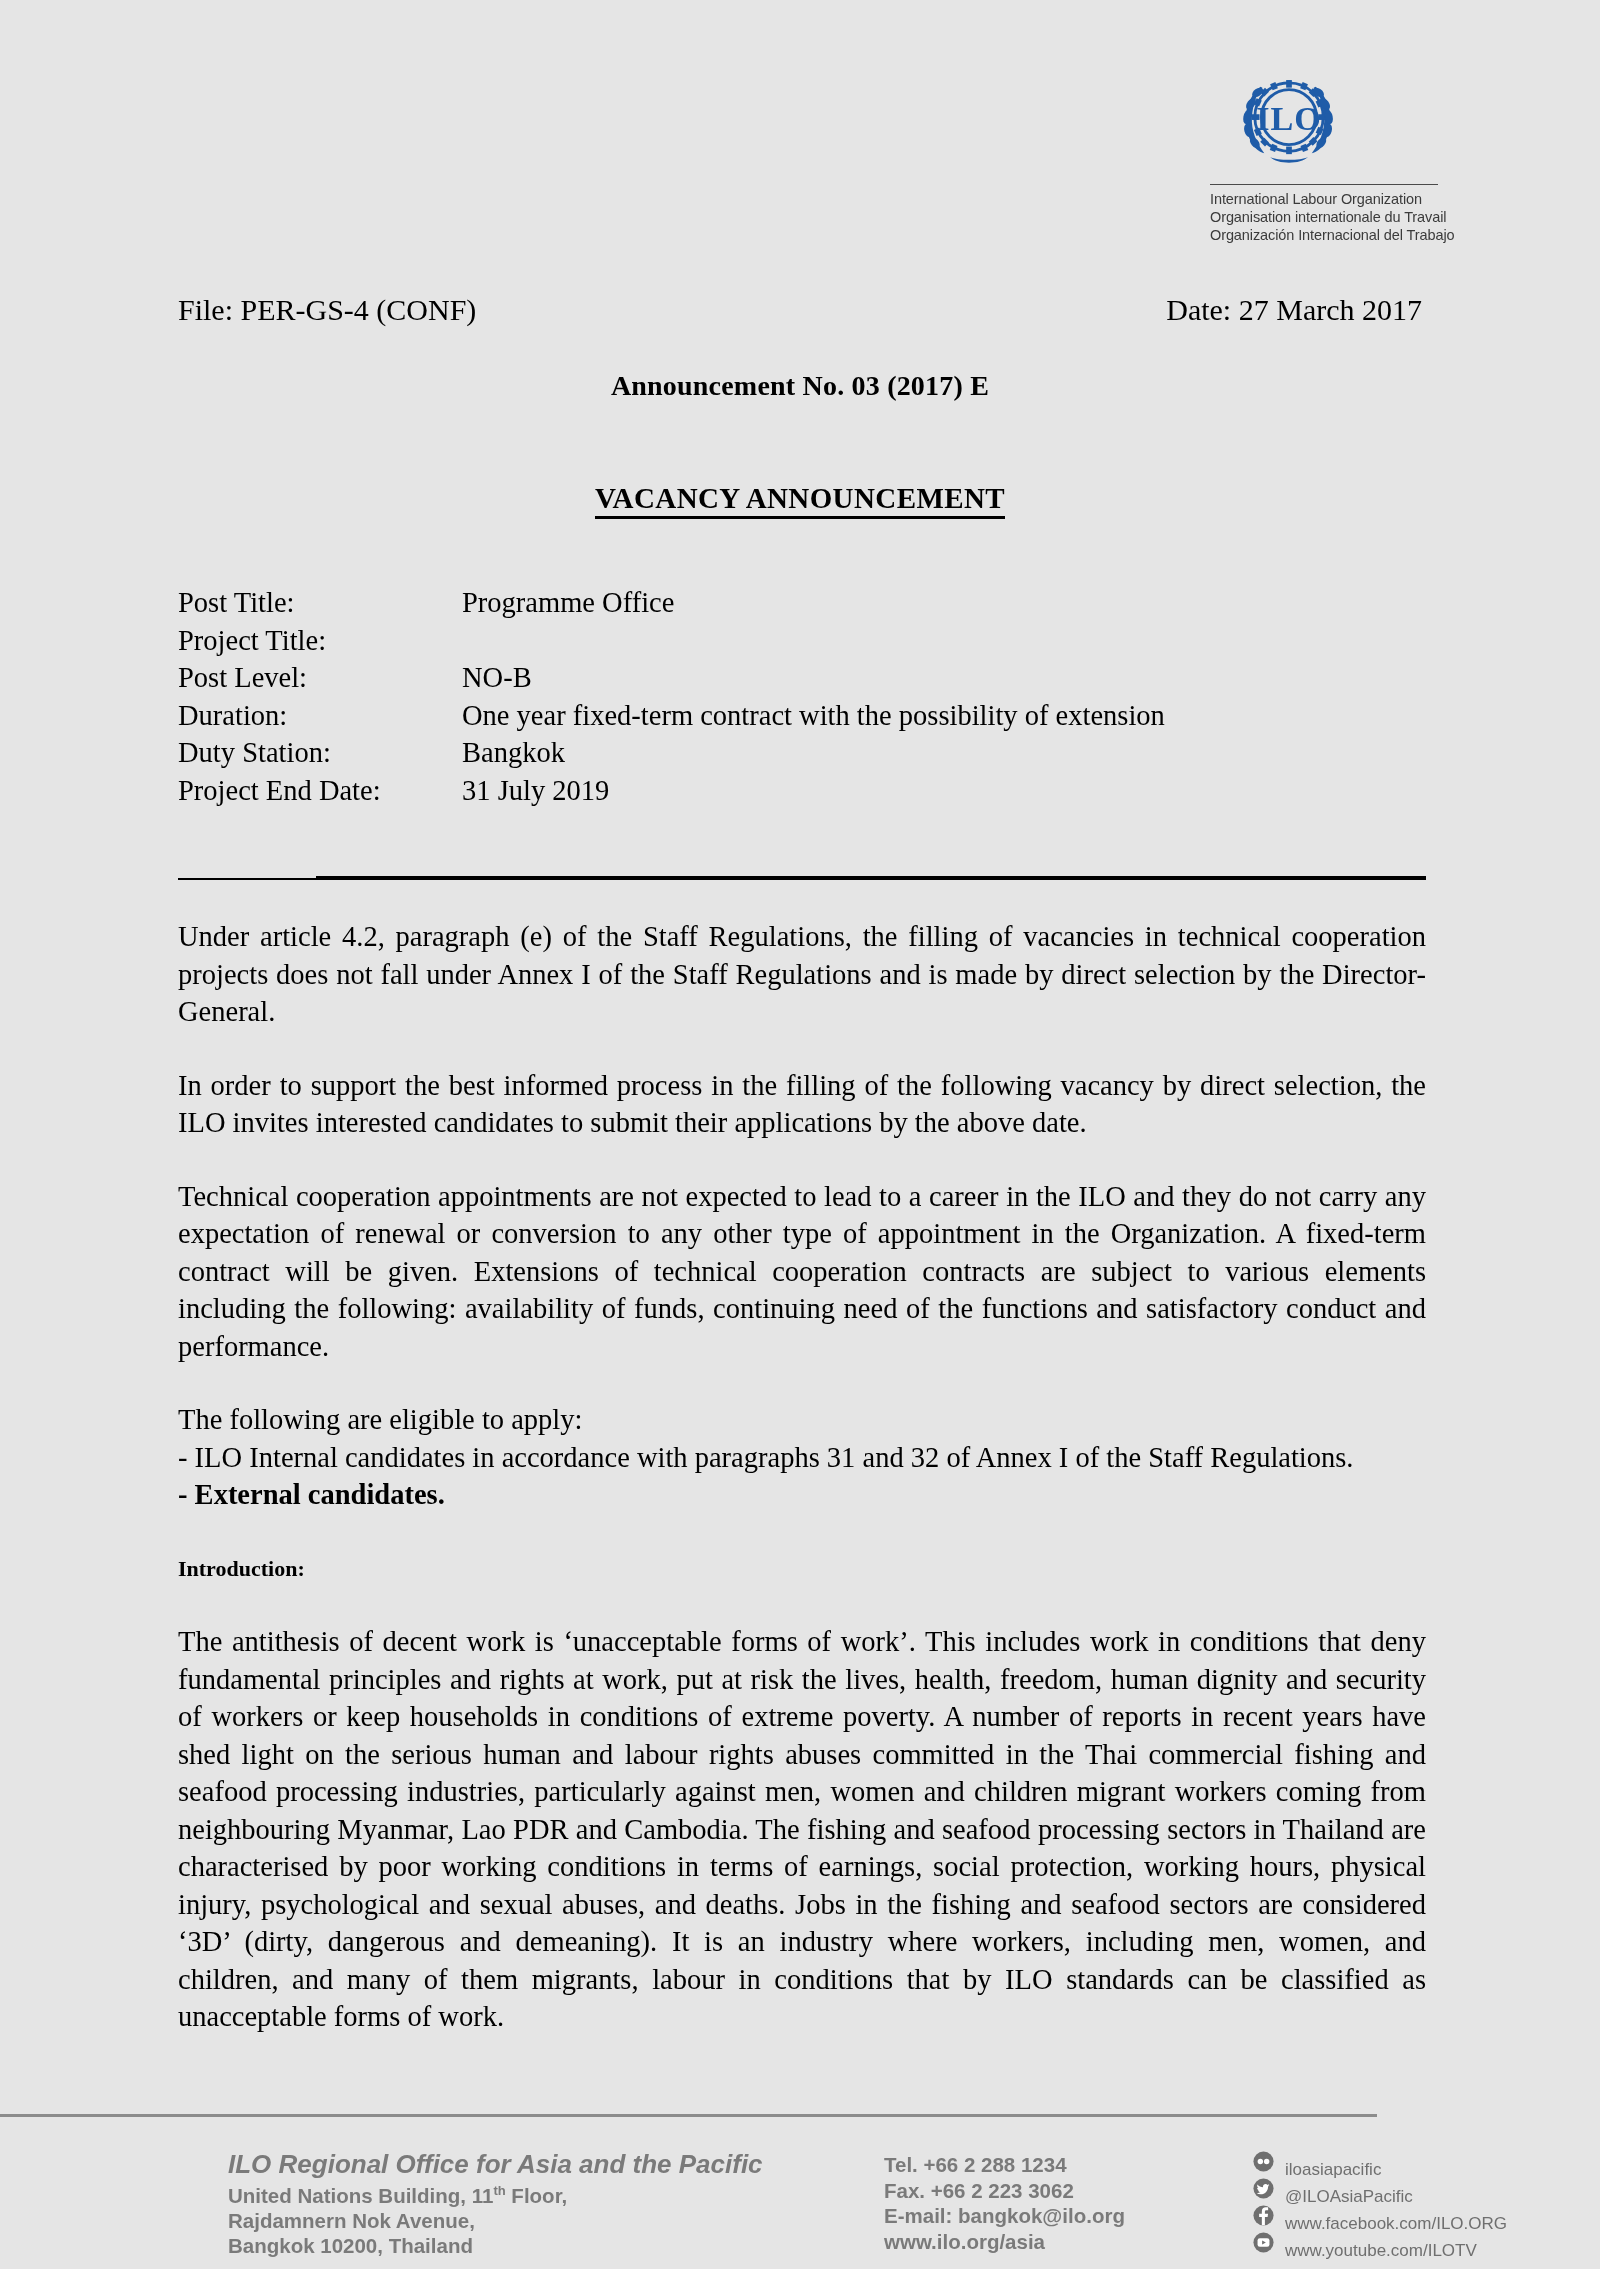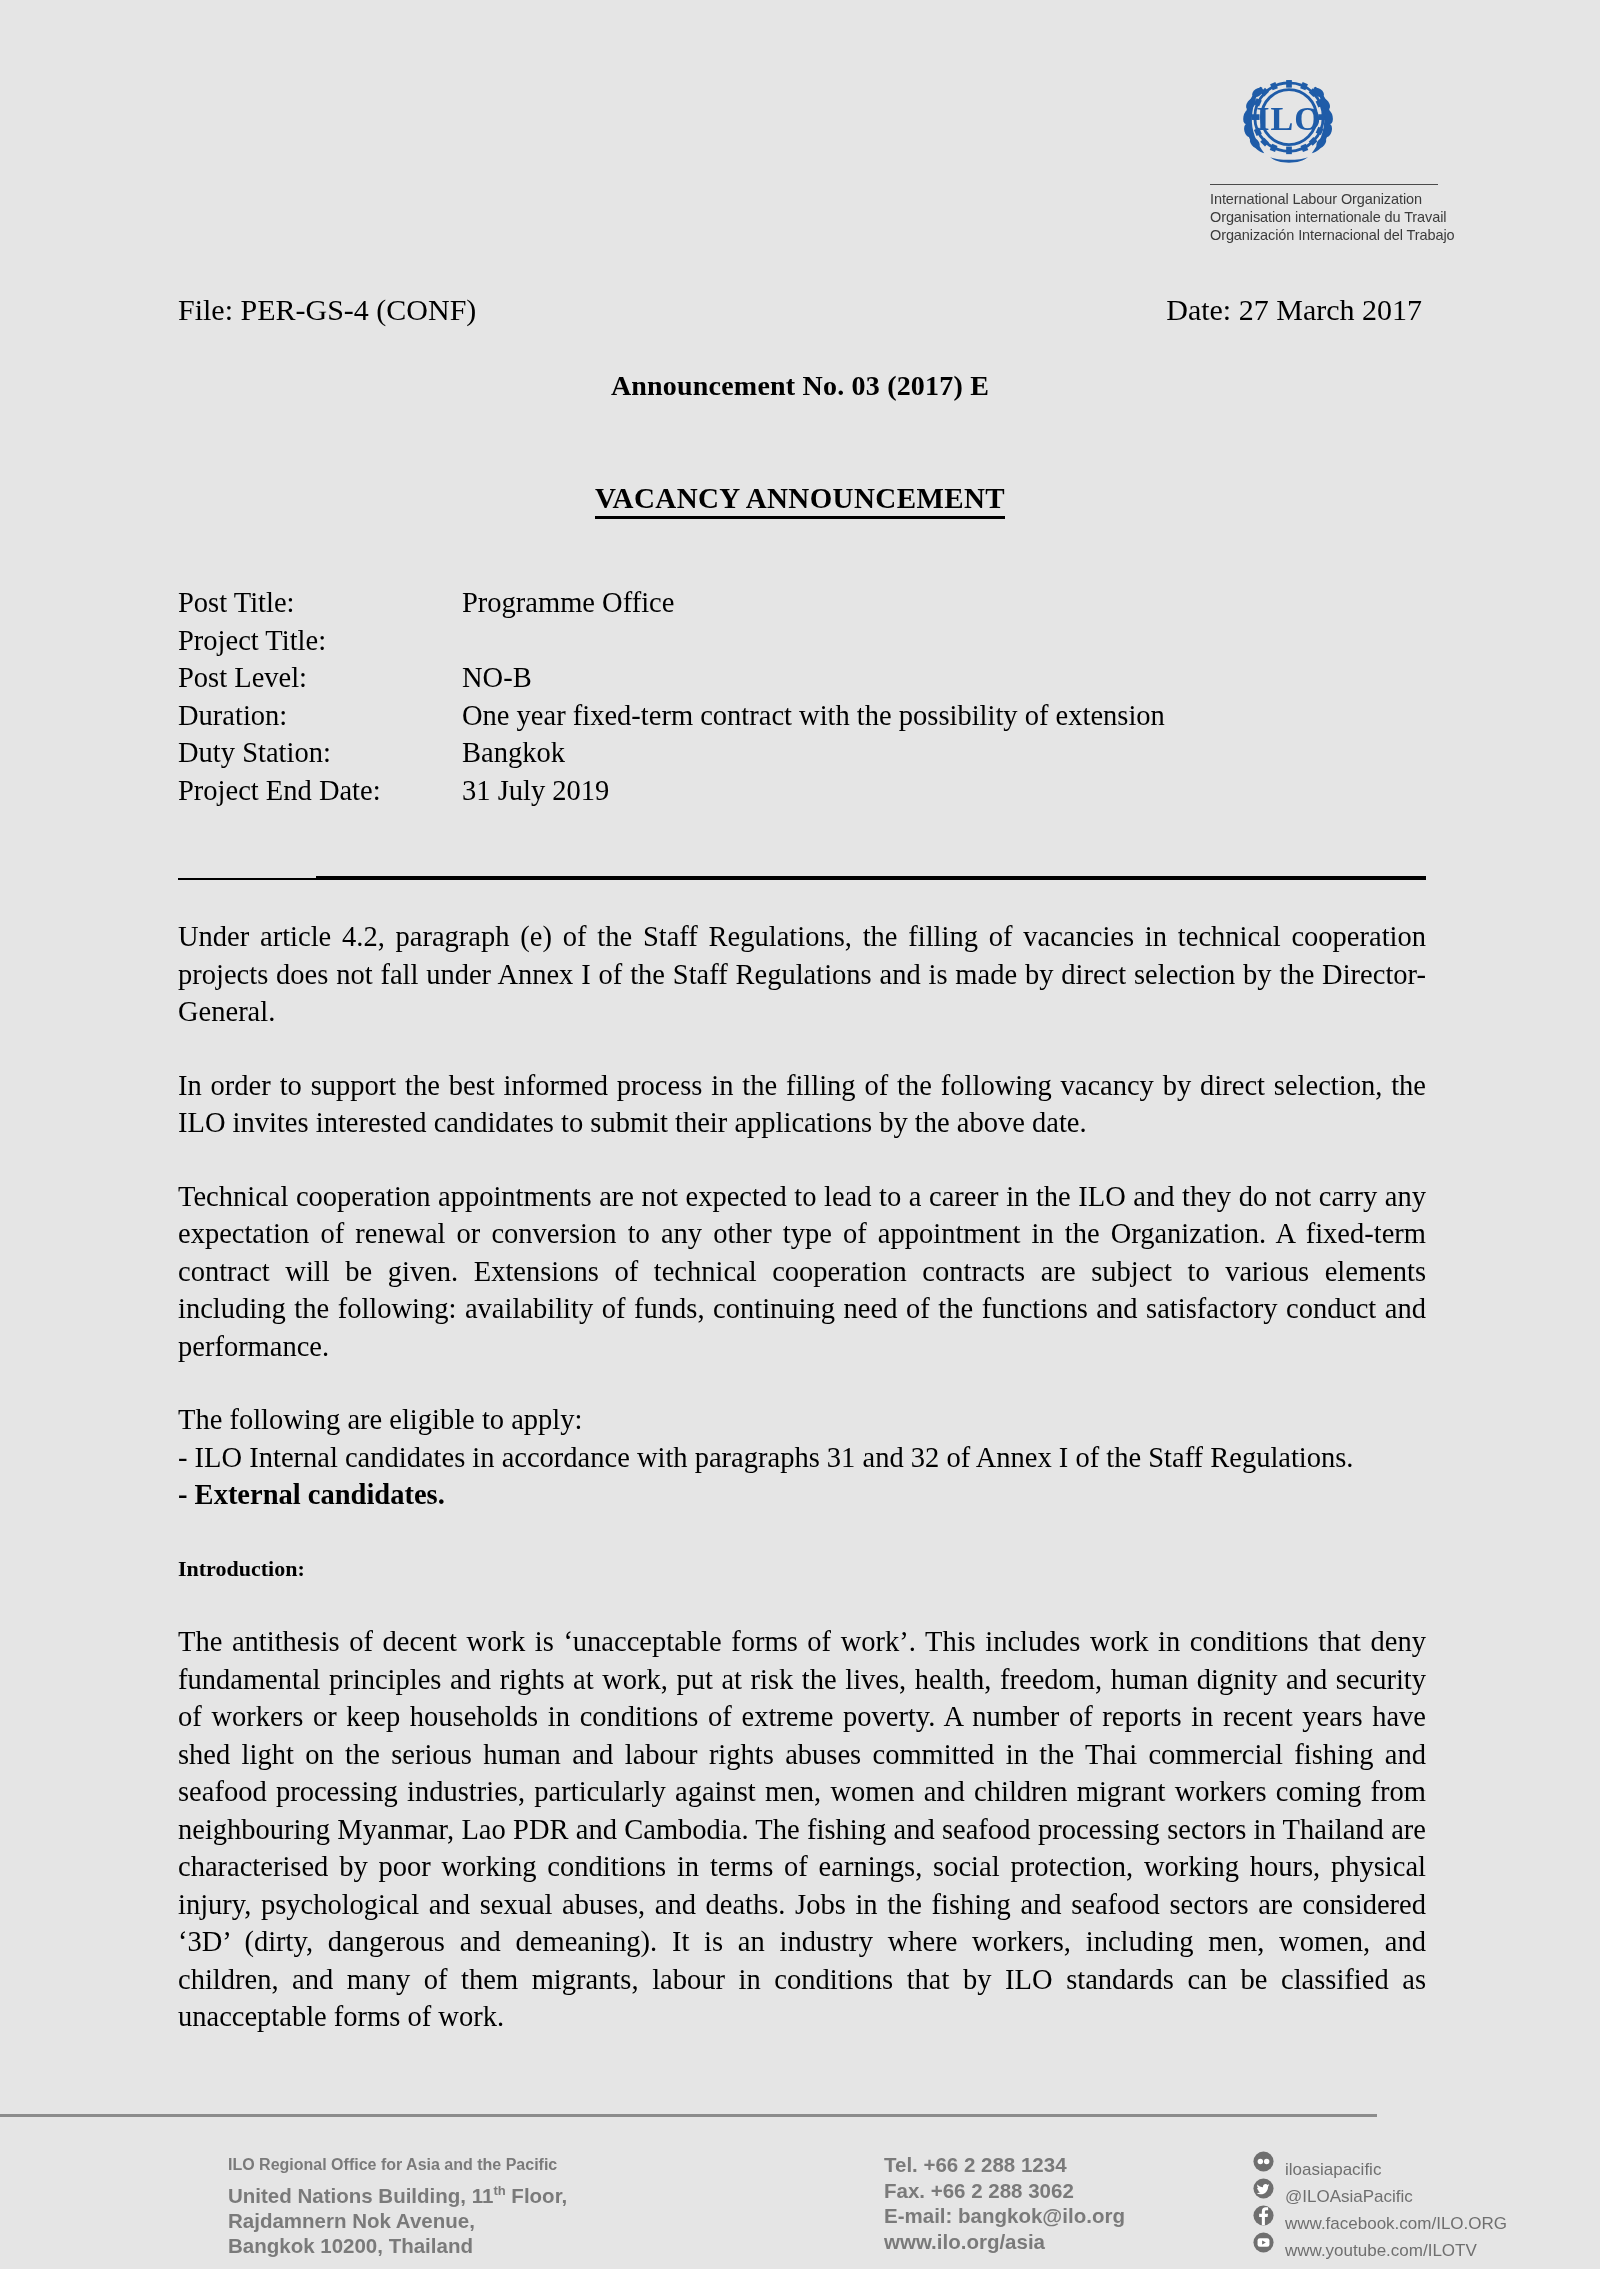--- a/index.html
+++ b/index.html
@@ -182,21 +182,21 @@
   .f-address {
     position: absolute;
     left: 228px;
     top: 8px;
     font-size: 20.5px;
     line-height: 25.5px;
     font-weight: bold;
     color: #7a7a7a;
     white-space: nowrap;
   }
-  .f-address .big { font-size: 16px; }
+  .f-address .big { font-size: 26px; font-style: italic; }
   .f-address sup { font-size: 13px; vertical-align: super; }
 
   .f-contact {
     position: absolute;
     left: 884px;
     top: 8px;
     font-size: 20.5px;
     line-height: 25.5px;
     font-weight: bold;
     color: #7a7a7a;
@@ -346,21 +346,21 @@
 
       <div class="f-address">
         <div class="big">ILO Regional Office for Asia and the Pacific</div>
         <div><span>United Nations Building, 11</span><sup>th</sup><span> Floor,</span></div>
         <div>Rajdamnern Nok Avenue,</div>
         <div>Bangkok 10200, Thailand</div>
       </div>
 
       <div class="f-contact">
         <div>Tel.  +66 2 288 1234</div>
-        <div>Fax. +66 2 288 3062</div>
+        <div>Fax. +66 2 223 3062</div>
         <div>E-mail: bangkok@ilo.org</div>
         <div>www.ilo.org/asia</div>
       </div>
 
       <div class="f-social">
 
         <div class="srow">
           <span class="sicon">
             <svg viewBox="0 0 24 24" width="21" height="21">
               <circle cx="12" cy="12" r="11.5" fill="#6f6f6f"></circle>

